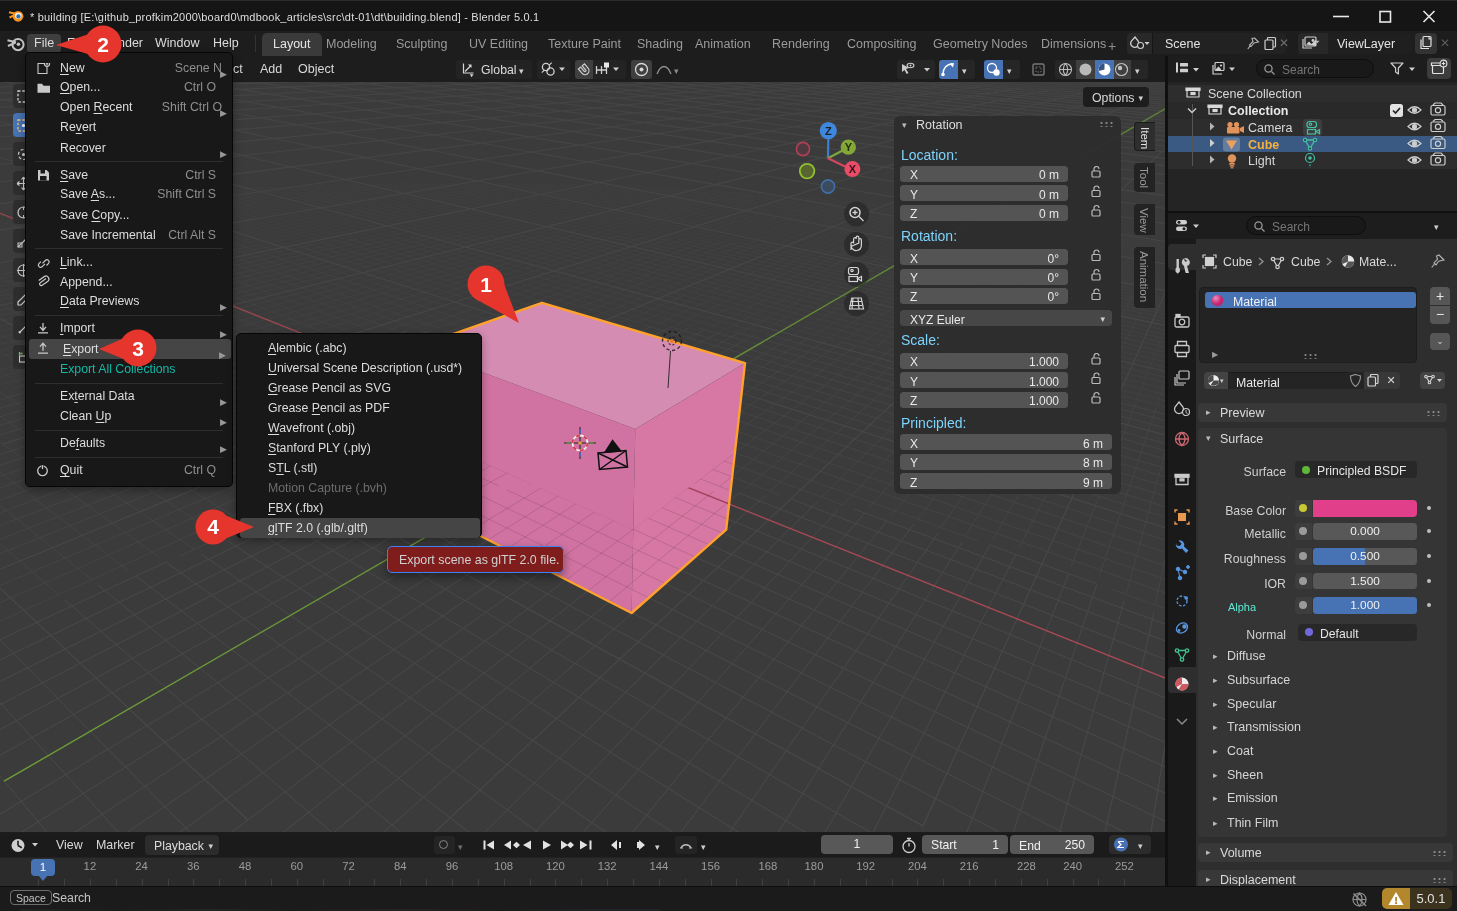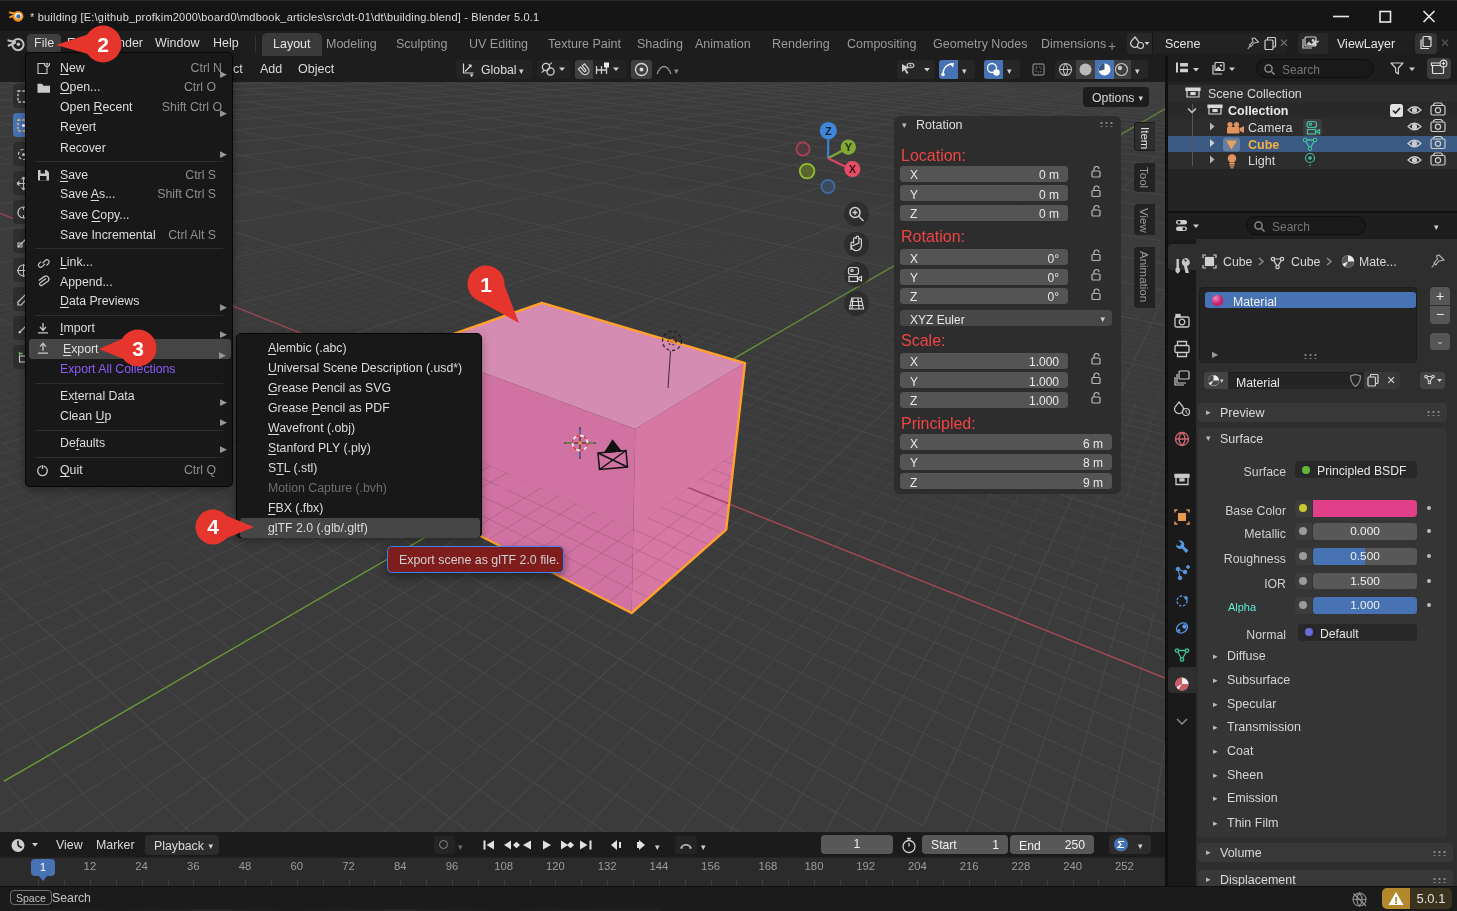--- a/index.html
+++ b/index.html
@@ -8,21 +8,21 @@
 #titlebar{left:0;top:0;width:1457px;height:31px;background:#151515;border-top:1px solid #2a2a2a}
 #titlebar .title{position:absolute;left:86px;top:9px;color:#dedede;font-size:11.3px;letter-spacing:0.2px}
 .winbtn{position:absolute;top:0;width:44px;height:31px;color:#e8e8e8}
 
 #menubar{left:0;top:31px;width:1457px;height:25px;background:#1d1d1d}
 .mitem{position:absolute;top:3px;height:19px;line-height:19px;color:#dcdcdc;font-size:12.5px;padding:0 7px;border-radius:4px}
 .wtab{position:absolute;top:2px;height:23px;line-height:23px;color:#9b9b9b;font-size:12.5px;padding:0 11px;border-radius:5px 5px 0 0}
 .wtab.on{background:#3a3a3a;color:#e6e6e6}
 
 .bfield{position:absolute;background:#545454;border-radius:3.5px;color:#e9e9e9;font-size:12px}
-.blabel{position:absolute;color:#ef4444;font-size:16px}
+.blabel{position:absolute;color:#7dd3fc;font-size:14px}
 
 .popup{position:absolute;background:#181818;border:1px solid #060606;border-radius:5px;box-shadow:0 3px 9px rgba(0,0,0,.35)}
 .mi{position:absolute;left:0;width:100%;height:20px;color:#dddddd;font-size:12.3px;line-height:20px}
 .mi .lbl{position:absolute;left:34px}
 .mi .sc{position:absolute;right:16px;color:#8f8f8f}
 .mi .arr{position:absolute;right:5px;color:#989898;font-size:9px}
 .sep{position:absolute;left:9px;right:9px;height:1px;background:#2e2e2e}
 u{text-decoration:underline;text-underline-offset:2px}
 .panelhdr{position:absolute;background:#383838;border-radius:4px;color:#dadada;font-size:12.5px}
 .grip{position:absolute;width:14px;height:6px;opacity:.55;background-image:radial-gradient(circle,#cfcfcf 1px,transparent 1.2px);background-size:5px 4px}
@@ -893,21 +893,21 @@
         <span style="position:absolute;left:488.67999999999995px;top:3px;width:30px;text-align:center;color:#9b9b9b;font-size:11.3px">108</span>
         <span style="position:absolute;left:540.4px;top:3px;width:30px;text-align:center;color:#9b9b9b;font-size:11.3px">120</span>
         <span style="position:absolute;left:592.12px;top:3px;width:30px;text-align:center;color:#9b9b9b;font-size:11.3px">132</span>
         <span style="position:absolute;left:643.84px;top:3px;width:30px;text-align:center;color:#9b9b9b;font-size:11.3px">144</span>
         <span style="position:absolute;left:695.56px;top:3px;width:30px;text-align:center;color:#9b9b9b;font-size:11.3px">156</span>
         <span style="position:absolute;left:747.28px;top:3px;width:30px;text-align:right;color:#9b9b9b;font-size:11.3px">168</span>
         <span style="position:absolute;left:799px;top:3px;width:30px;text-align:center;color:#9b9b9b;font-size:11.3px">180</span>
         <span style="position:absolute;left:850.72px;top:3px;width:30px;text-align:center;color:#9b9b9b;font-size:11.3px">192</span>
         <span style="position:absolute;left:902.4399999999999px;top:3px;width:30px;text-align:center;color:#9b9b9b;font-size:11.3px">204</span>
         <span style="position:absolute;left:954.16px;top:3px;width:30px;text-align:center;color:#9b9b9b;font-size:11.3px">216</span>
-        <span style="position:absolute;left:1005.88px;top:3px;width:30px;text-align:center;color:#9b9b9b;font-size:11.3px">228</span>
+        <span style="position:absolute;left:1005.88px;top:3px;width:30px;text-align:right;color:#9b9b9b;font-size:11.3px">228</span>
         <span style="position:absolute;left:1057.6px;top:3px;width:30px;text-align:center;color:#9b9b9b;font-size:11.3px">240</span>
         <span style="position:absolute;left:1109.32px;top:3px;width:30px;text-align:center;color:#9b9b9b;font-size:11.3px">252</span>
         <div style="position:absolute;left:38.2px;top:22px;width:1px;height:7px;background:#3f3f3f"></div>
         <div style="position:absolute;left:64.06px;top:22px;width:1px;height:7px;background:#3f3f3f"></div>
         <div style="position:absolute;left:89.92px;top:22px;width:1px;height:7px;background:#3f3f3f"></div>
         <div style="position:absolute;left:115.78px;top:22px;width:1px;height:7px;background:#3f3f3f"></div>
         <div style="position:absolute;left:141.64px;top:22px;width:1px;height:7px;background:#3f3f3f"></div>
         <div style="position:absolute;left:167.5px;top:22px;width:1px;height:7px;background:#3f3f3f"></div>
         <div style="position:absolute;left:193.36px;top:22px;width:1px;height:7px;background:#3f3f3f"></div>
         <div style="position:absolute;left:219.21999999999997px;top:22px;width:1px;height:7px;background:#3f3f3f"></div>
@@ -1063,21 +1063,21 @@
   <g fill="none" stroke="#b9b9b9" stroke-width="1.2" transform="translate(0,39)">
           <rect x="3" y="5" width="8" height="6" rx="1"></rect>
           <path d="M5 5V3a2.5 2.5 0 015 0"></path>
         </g>
  </svg>
 </div>
 
 <div class="popup" style="left:25px;top:52px;width:208px;height:435px">
 <div class="mi" style="top:5px">
         <span class="lbl"><u>N</u>ew</span>
-        <span class="sc" style="right:10px">Ctrl N</span>
+        <span class="sc" style="right:10px">Scene N</span>
         <span class="arr" style="top:6px">▶</span>
       </div>
 <div class="mi" style="top:24.2px">
         <span class="lbl"><u>O</u>pen...</span>
         <span class="sc" style="right:16px">Ctrl O</span>
       </div>
 <div class="mi" style="top:44.4px">
         <span class="lbl">Open <u>R</u>ecent</span>
         <span class="sc" style="right:10px">Shift Ctrl O</span>
         <span class="arr" style="top:6px">▶</span>
@@ -1119,21 +1119,21 @@
 <div class="sep" style="top:262px"></div>
 <div class="mi" style="top:265.4px">
         <span class="lbl"><u>I</u>mport</span>
         <span class="arr" style="top:6px">▶</span>
       </div>
 <div class="mi" style="top:285.7px;background:#454545;border-radius:3px;width:202px;left:3px">
         <span class="lbl"><u>E</u>xport</span>
         <span class="arr" style="top:6px">▶</span>
       </div>
 <div class="mi" style="top:305.9px">
-        <span class="lbl" style="color:#8b5cf6">Export All Collections</span>
+        <span class="lbl" style="color:#14b8a6">Export All Collections</span>
       </div>
 <div class="sep" style="top:329.5px"></div>
 <div class="mi" style="top:333px">
         <span class="lbl">Ex<u>t</u>ernal Data</span>
         <span class="arr" style="top:6px">▶</span>
       </div>
 <div class="mi" style="top:353.2px">
         <span class="lbl">Clean <u>U</u>p</span>
         <span class="arr" style="top:6px">▶</span>
       </div>

